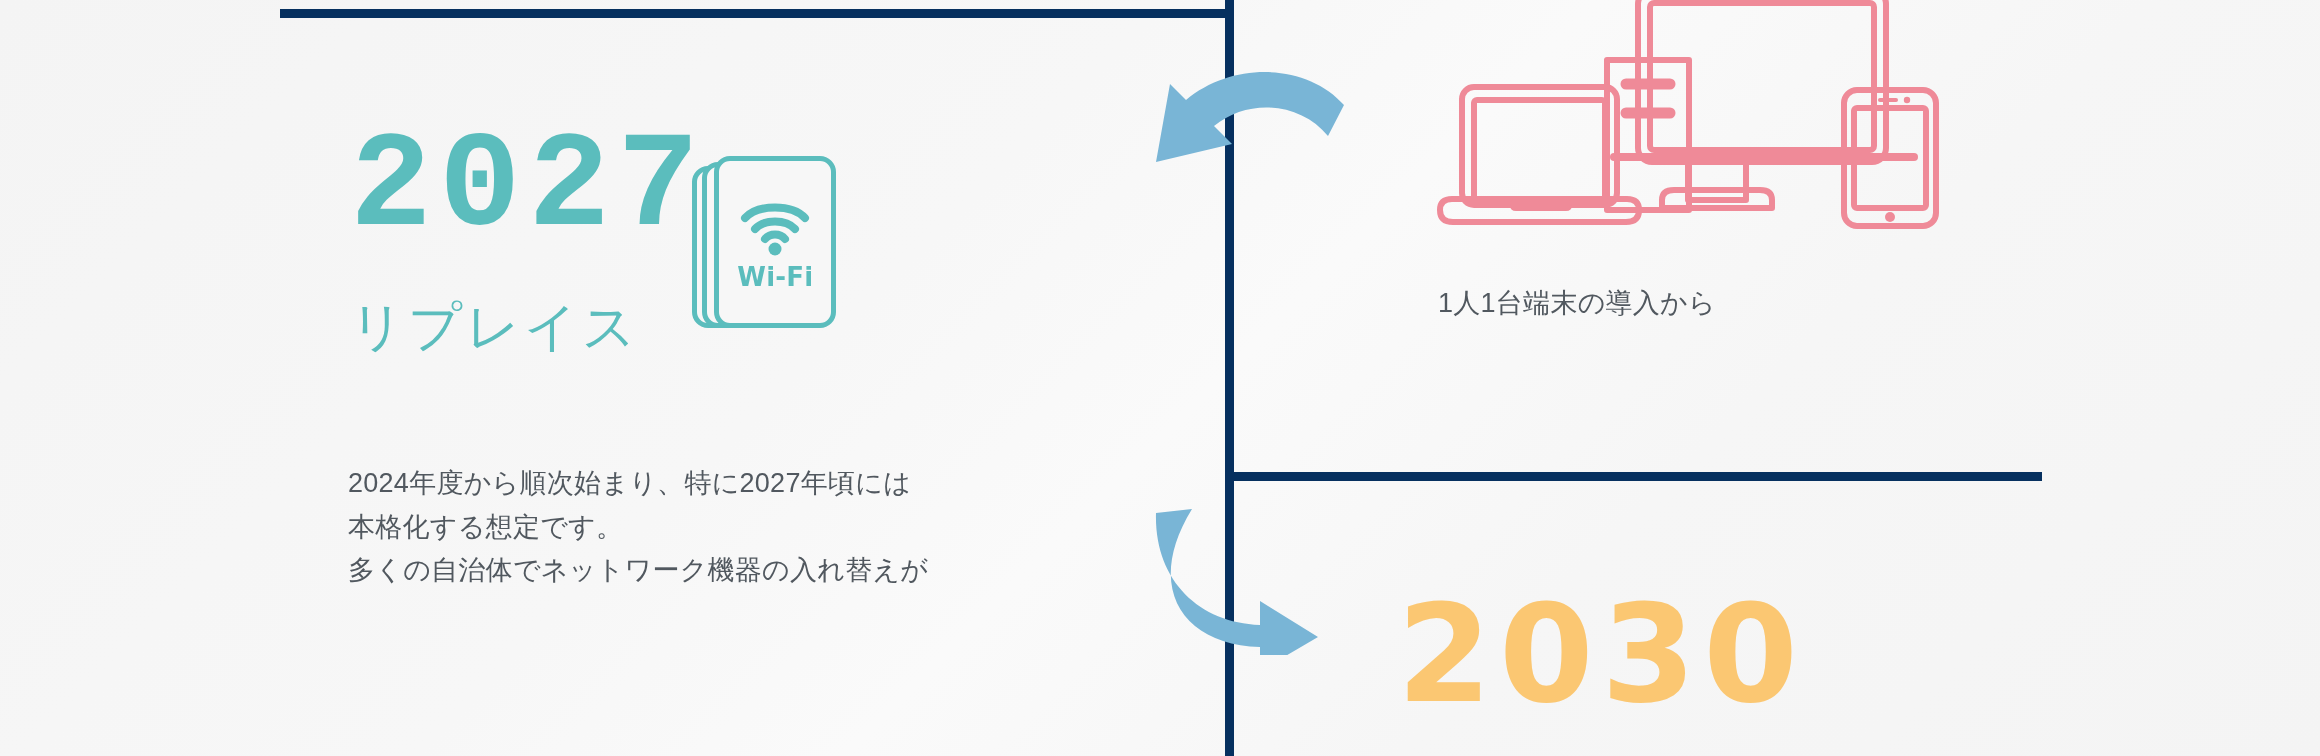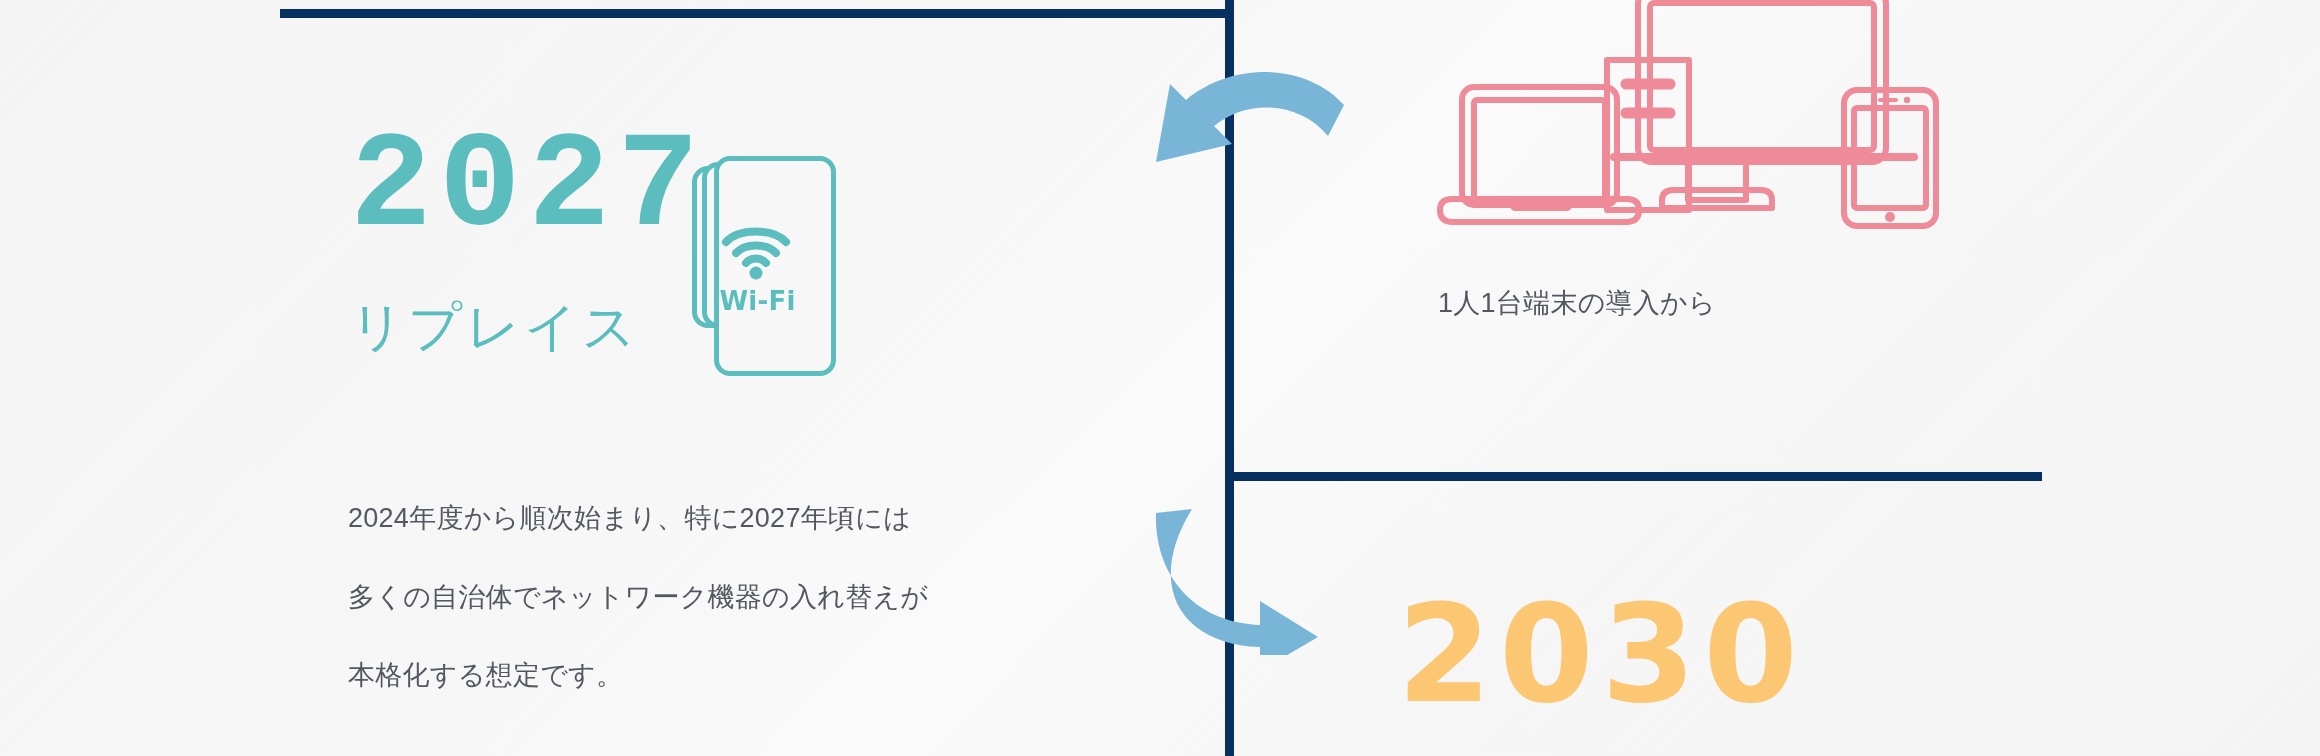--- a/index.html
+++ b/index.html
@@ -81,27 +81,28 @@
     background: #f7f7f7;
   }
   #wifi-card-back2 {
     left: 0; top: 10px; width: 120px; height: 162px;
   }
   #wifi-card-back1 {
     left: 10px; top: 6px; width: 120px; height: 166px;
   }
   #wifi-card-front {
     position: absolute;
-    left: 22px; top: 0; width: 122px; height: 220px;
+    left: 22px; top: 0; width: 122px; height: 172px;
     box-sizing: border-box;
     border: 5px solid #5bbdbd;
     border-radius: 16px;
     background: #f7f7f7;
     display: flex;
     flex-direction: column;
+    align-items: center;
     justify-content: center;
   }
   #wifi-glyph { width: 74px; height: 58px; display: block; margin-top: 6px;}
   #wifi-label {
     font-family: "DejaVu Sans", sans-serif;
     font-weight: 700;
     font-size: 26px;
     letter-spacing: 0.01em;
     color: #5bbdbd;
     margin-top: 6px;
@@ -119,21 +120,21 @@
   #body-2027 {
     position: absolute;
     left: 68px;
     top: 462px;
     width: 780px;
     font-size: 27px;
     line-height: 1.62;
     letter-spacing: 0.01em;
     color: #51585f;
   }
-  #body-2027 div { white-space: nowrap; margin-top: 35px; }
+  #body-2027 div { white-space: nowrap; }
 
   
   #panel-devices {
     position: absolute;
     left: 1430px;
     top: 0;
     width: 640px;
   }
   #devices-illustration {
     position: absolute;
@@ -202,22 +203,22 @@
           </svg>
           <div id="wifi-label">Wi-Fi</div>
         </div>
       </div>
     </div>
 
     <div id="subtitle-2027">リプレイス</div>
 
     <div id="body-2027">
       <div>2024年度から順次始まり、特に2027年頃には</div>
+      <div>本格化する想定です。</div>
       <div>多くの自治体でネットワーク機器の入れ替えが</div>
-      <div>本格化する想定です。</div>
     </div>
   </div>
 
   <div id="panel-devices">
 
     <svg id="devices-illustration" viewBox="0 0 520 250">
       <g fill="none" stroke="#ef8a98" stroke-width="6" stroke-linejoin="round" stroke-linecap="round">
 
         <g>
           <rect x="208" y="6" width="248" height="172" rx="14"></rect>

